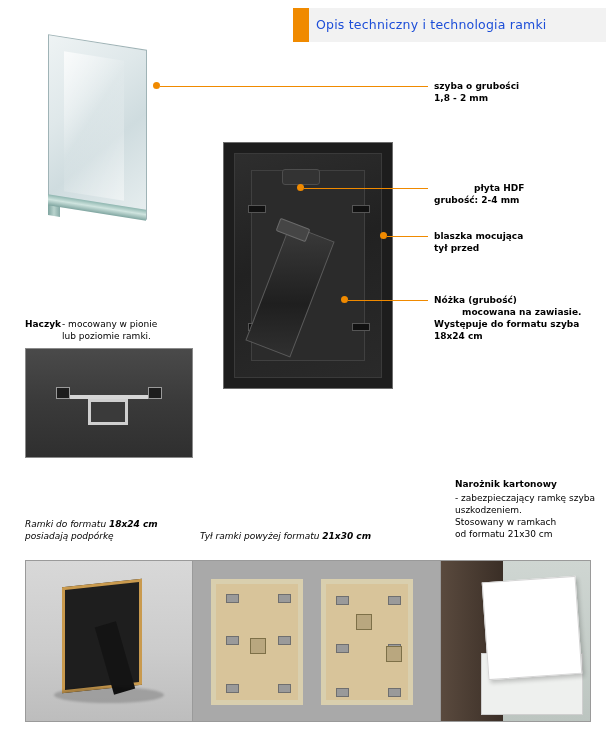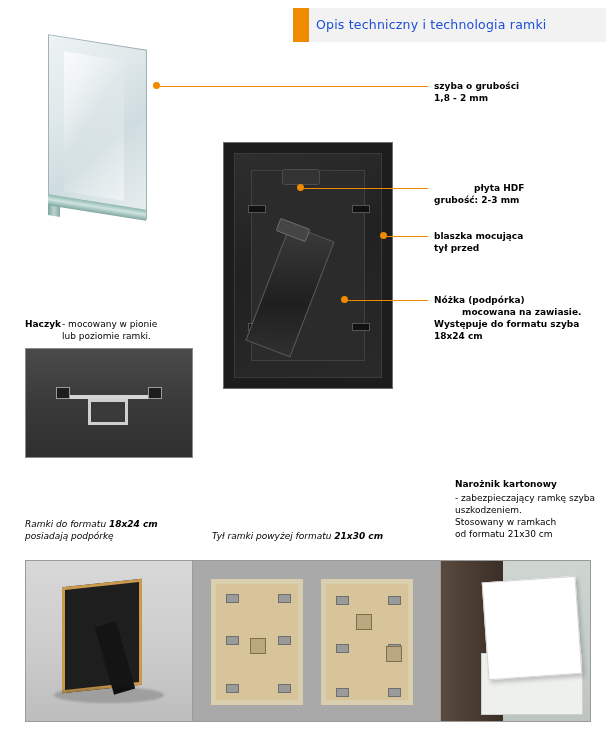--- a/index.html
+++ b/index.html
@@ -363,30 +363,30 @@
   <div class="clip" style="left:128px; top:62px;"></div>
   <div class="clip" style="left:24px; top:180px;"></div>
   <div class="clip" style="left:128px; top:180px;"></div>
   <div class="kickstand"></div>
   <div class="kickstand-hinge"></div>
 </div>
 
 <div class="lead-dot" style="left:297px; top:184px;"></div>
 <div class="lead-line" style="left:304px; top:188px; width:124px;"></div>
 <div class="label" style="left:434px; top:182px;margin-left:40px;">płyta HDF</div>
-<div class="label" style="left:434px; top:194px;">grubość: 2-3 mm</div>
+<div class="label" style="left:434px; top:194px;">grubość: 2-4 mm</div>
 
 <div class="lead-dot" style="left:380px; top:232px;"></div>
 <div class="lead-line" style="left:387px; top:236px; width:41px;"></div>
 <div class="label" style="left:434px; top:230px;">blaszka mocująca</div>
 <div class="label" style="left:434px; top:242px;">tył przed</div>
 
 <div class="lead-dot" style="left:341px; top:296px;"></div>
 <div class="lead-line" style="left:348px; top:300px; width:80px;"></div>
-<div class="label" style="left:434px; top:294px;">Nóżka (podpórka)</div>
+<div class="label" style="left:434px; top:294px;">Nóżka (grubość)</div>
 <div class="label" style="left:434px; top:306px;padding-left:28px;">mocowana na zawiasie.</div>
 <div class="label" style="left:434px; top:318px;">Występuje do formatu szyba</div>
 <div class="label" style="left:434px; top:330px;">18x24 cm</div>
 
 <div class="label" style="left:25px; top:318px;">Haczyk</div>
 <div class="label normal" style="left:62px; top:318px; width:170px;"> -  mocowany w pionie
 lub poziomie ramki.</div>
 
 <div id="hook-photo">
   <div class="hook-bar"></div>
@@ -397,21 +397,21 @@
 
 <div class="label" style="left:455px; top:478px;">Narożnik kartonowy</div>
 <div class="label normal" style="left:455px; top:492px; width:150px;">- zabezpieczający ramkę szyba
 uszkodzeniem.
 Stosowany w ramkach
 od formatu 21x30 cm</div>
 
 <div class="caption" style="left:25px; top:518px; width:170px;"><span>Ramki do formatu </span><span class="b">18x24 cm</span><span>
 posiadają podpórkę</span></div>
 
-<div class="caption" style="left:212px; top:530px; width:240px;"><span>Tył ramki powyżej formatu </span><span class="b">21x30 cm</span></div>
+<div class="caption" style="left:200px; top:530px; width:240px;"><span>Tył ramki powyżej formatu </span><span class="b">21x30 cm</span></div>
 
 <div class="photo" id="photo-stand">
   <div class="frame-body"></div>
   <div class="leg"></div>
   <div class="shadow"></div>
 </div>
 
 <div class="photo" id="photo-backs">
   <div class="mdf-back" style="left:18px; top:18px; width:92px; height:126px;">
     <div class="clipdot" style="left:10px; top:10px;"></div>

